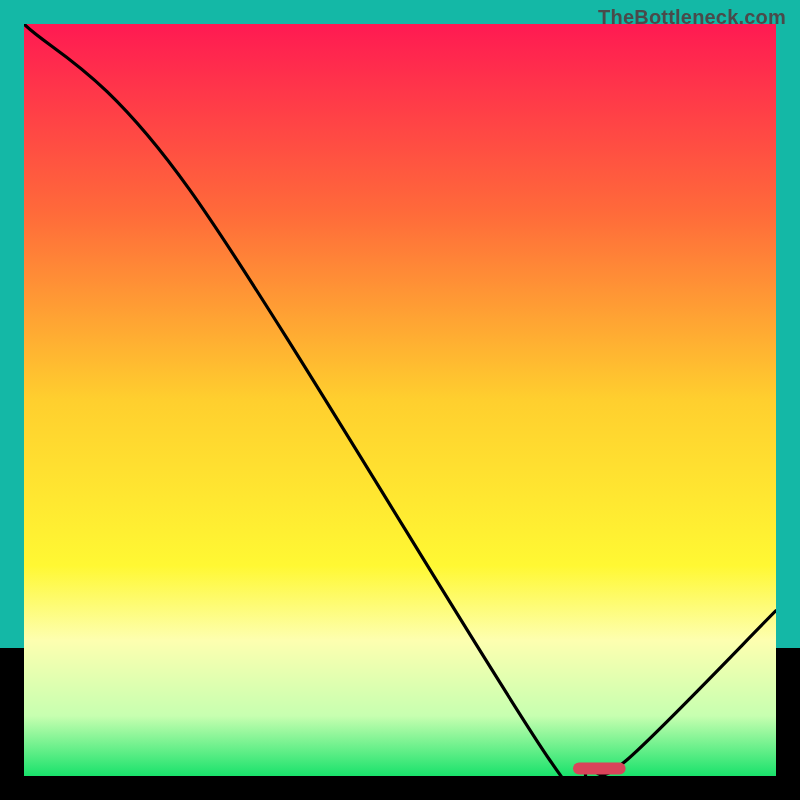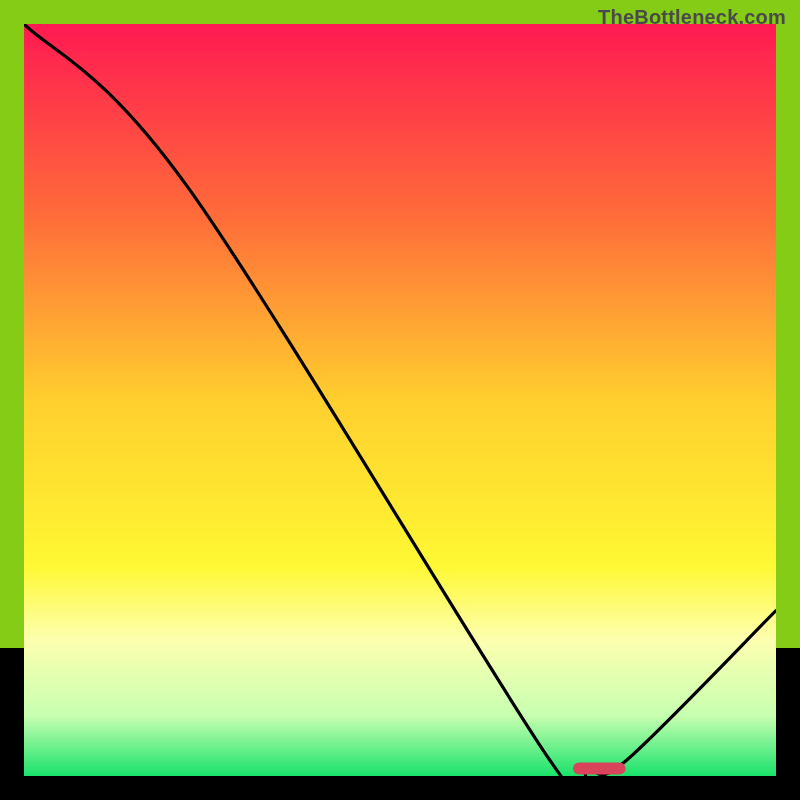--- a/index.html
+++ b/index.html
@@ -7,21 +7,21 @@
     padding: 0;
     width: 800px;
     height: 800px;
     background: #000;
     font-family: Arial, Helvetica, sans-serif;
   }
   .chart-wrap {
     position: relative;
     width: 800px;
     height: 648px;
-    background: #84cc16;
+    background: #14b8a6;
   }
   .plot-area {
     position: absolute;
     left: 24px;
     top: 24px;
     width: 752px;
     height: 752px;
     overflow: hidden;
   }
   .plot-svg {

